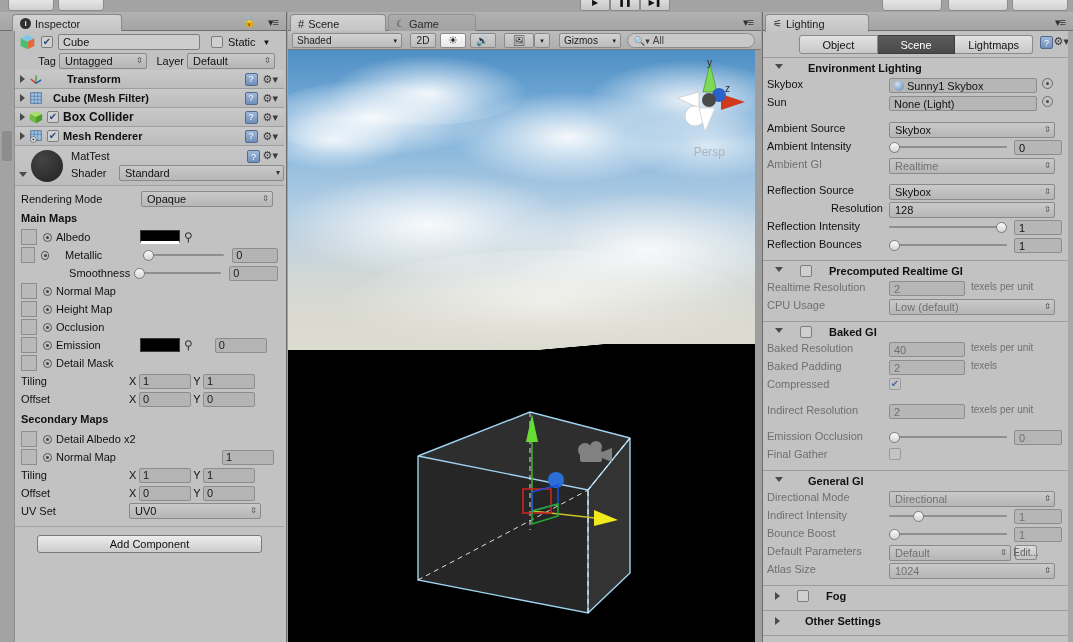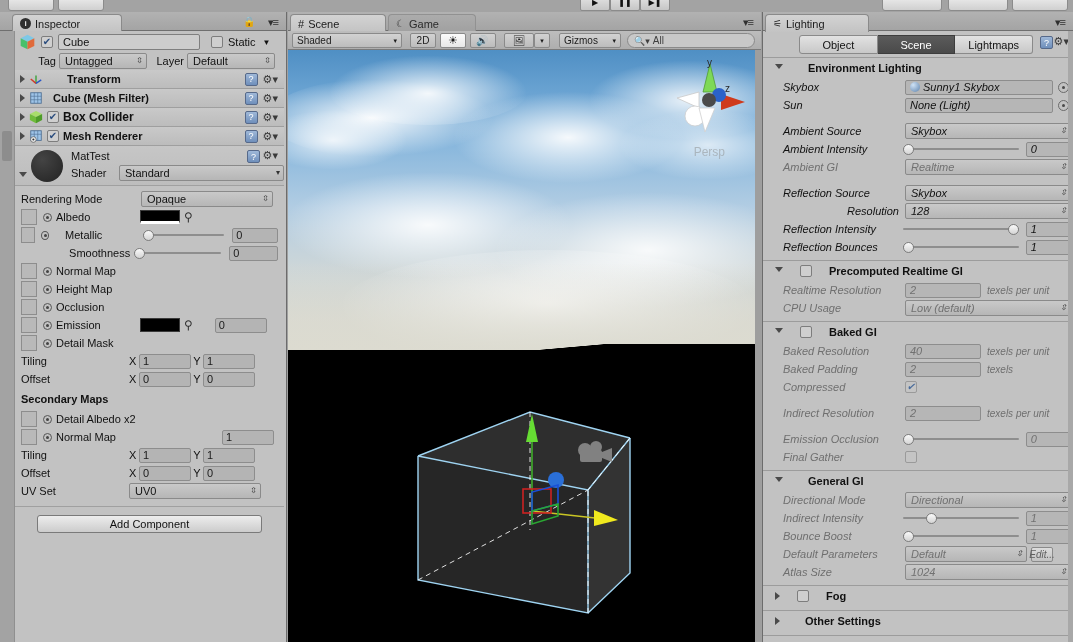--- a/index.html
+++ b/index.html
@@ -115,21 +115,21 @@
               border-left:1px solid #6c6c6c; }
   #lighting .lbody { position:absolute; left:0; top:19px; right:0; bottom:0; }
   .seg { height:19px; display:flex; }
   .seg > div { flex:1; display:flex; align-items:center; justify-content:center;
                font-size:11px; border:1px solid #8a8a8a; background:linear-gradient(#e2e2e2,#c8c8c8);
                color:#111; }
   .seg > div:first-child { border-radius:3px 0 0 3px; }
   .seg > div:last-child { border-radius:0 3px 3px 0; border-left:none; }
   .seg > div:nth-child(2) { border-left:none; }
   .seg > div.active { background:linear-gradient(#5b5b5b,#4a4a4a); color:#fff; border-color:#3d3d3d; }
-  .lrow { height:18px; display:flex; align-items:center; padding-left:20px;font-style:italic; }
+  .lrow { height:18px; display:flex; padding-left:4px; }
   .hdrrow { height:20px; display:flex; align-items:center; padding-left:12px; gap:17px;
             font-weight:bold; font-size:11px; }
   .sep { height:1px; background:#9c9c9c; }
   .lfield { background:#b6b6b6; border:1px solid #8d8d8d; height:15px; border-radius:2px;
             display:flex; align-items:center; padding:0 4px; font-size:11px; }
   .lfield.dim { color:#717171; }
   .objfield { background:#b6b6b6; border:1px solid #8d8d8d; height:15px; border-radius:2px;
               display:flex; align-items:center; padding:0 4px; font-size:11px; gap:3px; }
   .sphere-ico { width:10px;height:10px;border-radius:50%;
                 background:radial-gradient(circle at 32% 30%,#cfe2f5,#5e83ad); }
@@ -294,20 +294,23 @@
       </div>
 
       <div class="row" style="margin-top:4px;padding:0 6px;">
         <span style="width:120px;">Rendering Mode</span>
         <span class="dropdown" style="width:132px;">
           <span>Opaque</span>
           <span class="arr">⇳</span>
         </span>
       </div>
 
+      <div class="row bold" style="padding:0 6px;height:20px;">
+        <span>Main Maps</span>
+      </div>
 
       <div id="main-maps-list">
           <div class="row" style="padding: 0px 6px;">
             <span class="texslot"></span>
             <span class="radio-dot" style="margin-left:6px;"></span>
             <span style="margin-left:4px;width:84px;">Albedo</span>
             <span class="colorswatch albedo" style="background:#000000;"></span>
             <span class="eyedrop" style="margin-left:4px;">⚲</span>
           </div>
           <div class="row" style="padding: 0px 6px;">

